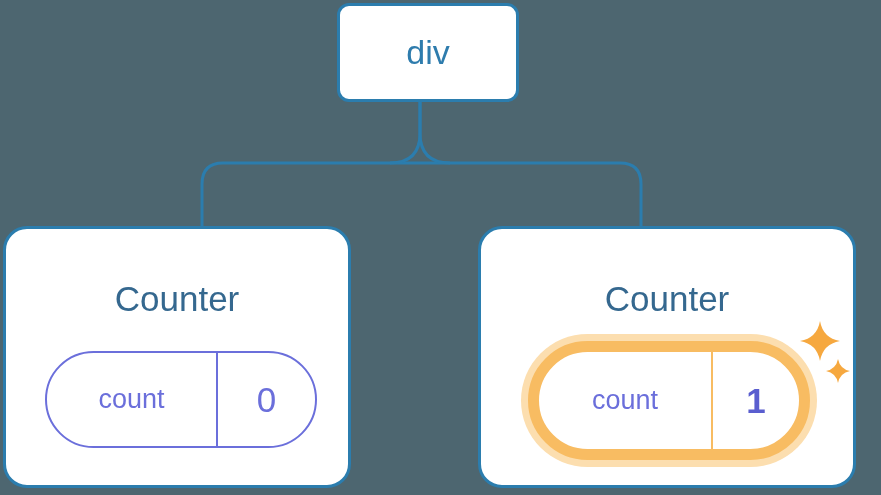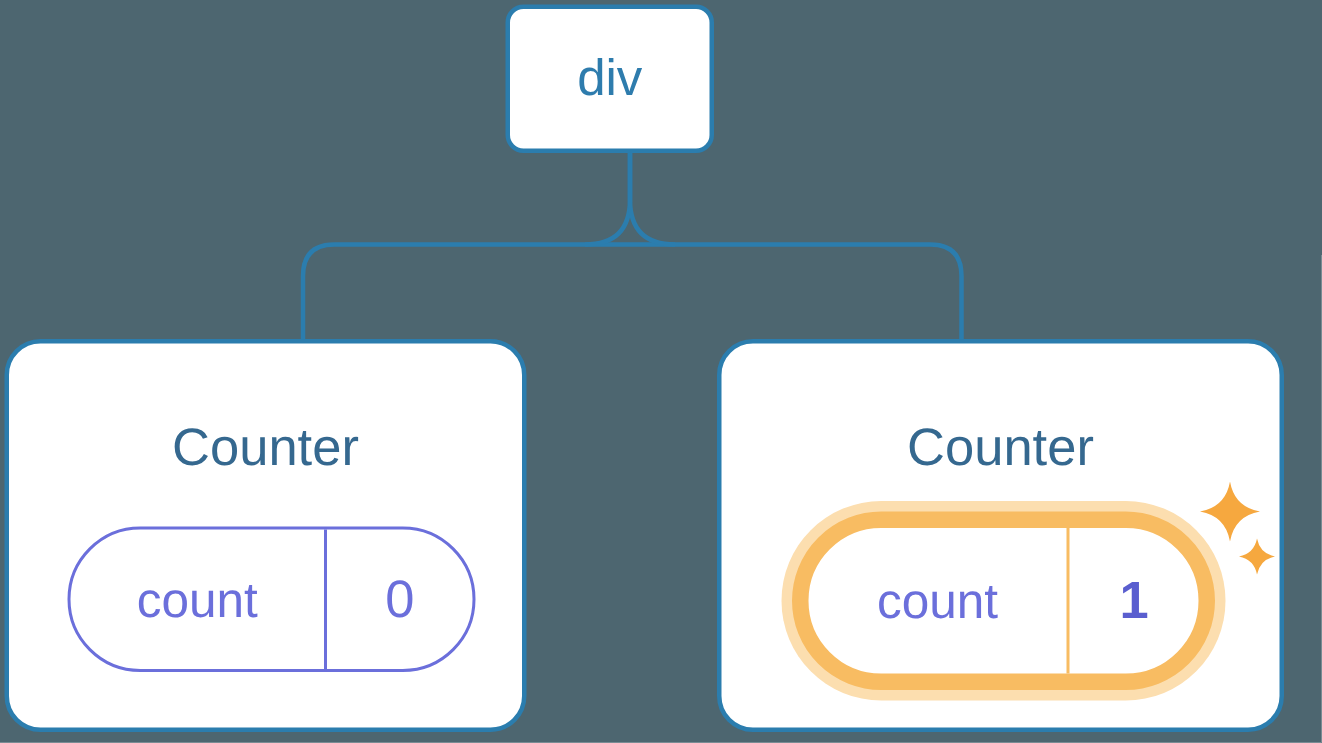--- a/index.html
+++ b/index.html
@@ -18,21 +18,21 @@
   }
   .node {
     position: absolute;
     background: #ffffff;
     border: 3px solid #2B7DAE;
     border-radius: 24px;
     box-sizing: border-box;
   }
   .root-node {
     left: 337px; top: 3px;
-    width: 139px; height: 99px;
+    width: 182px; height: 99px;
     border-radius: 12px;
     display: flex; align-items: center; justify-content: center;
   }
   .root-label {
     font-size: 34px;
     font-weight: 500;
     color: #2E7CAD;
   }
   .counter-node { top: 226px; height: 262px; }
   .counter-node-left  { left: 3px;   width: 348px; }
@@ -67,21 +67,21 @@
     display: flex;
     align-items: center;
     justify-content: center;
     height: 100%;
     box-sizing: border-box;
   }
   .pill-plain .key-cell { width: 171px; border-right: 2px solid #6B6FDB; }
   .pill-plain .val-cell { flex: 1; }
   .pill-highlight .key-cell { width: 174px; border-right: 2px solid #F8BC62; }
   .pill-highlight .val-cell { flex: 1; }
-  .key-text { font-size: 33px; color: #6B6FDB; text-align: right; }
+  .key-text { font-size: 27px; color: #6B6FDB; text-align: right; }
   .val-text { font-size: 35px; color: #6B6FDB; }
   .pill-highlight .val-text { font-weight: 700; color: #5A5ECF; }
   .sparkles {
     position: absolute;
     left: 312px; top: 89px;
     width: 62px; height: 72px;
     z-index: 3;
   }
 </style>
 </head>

